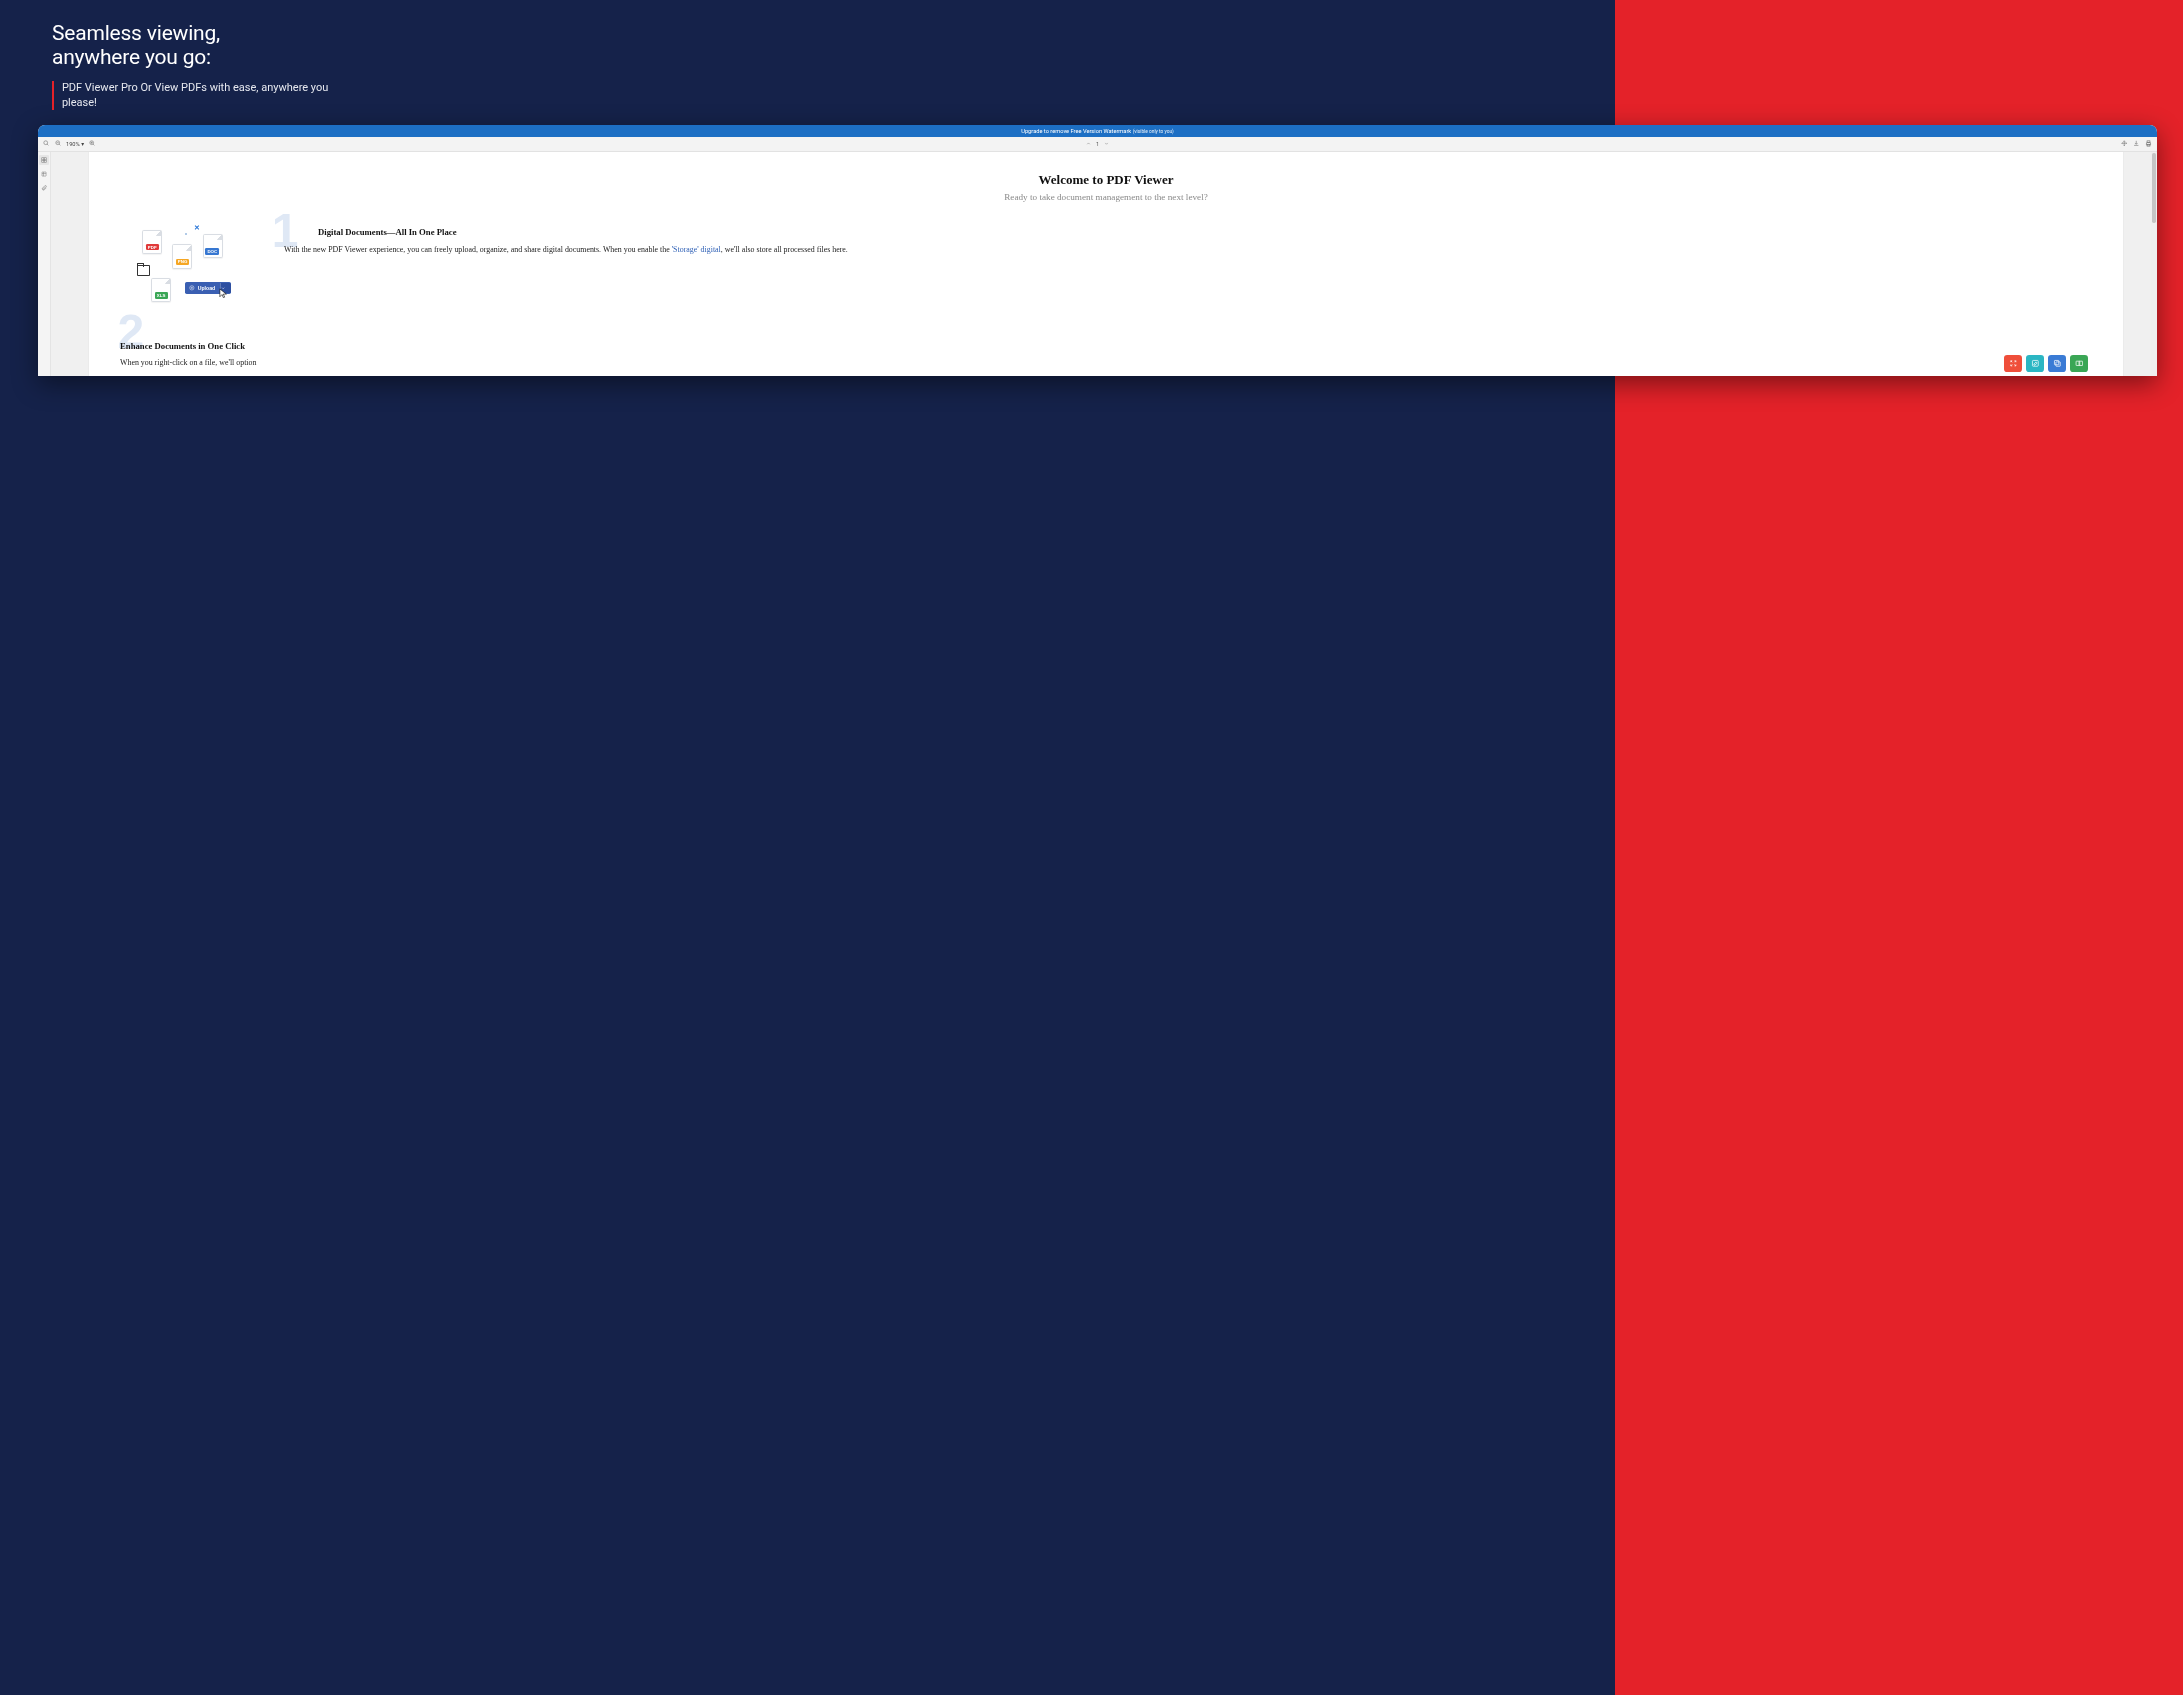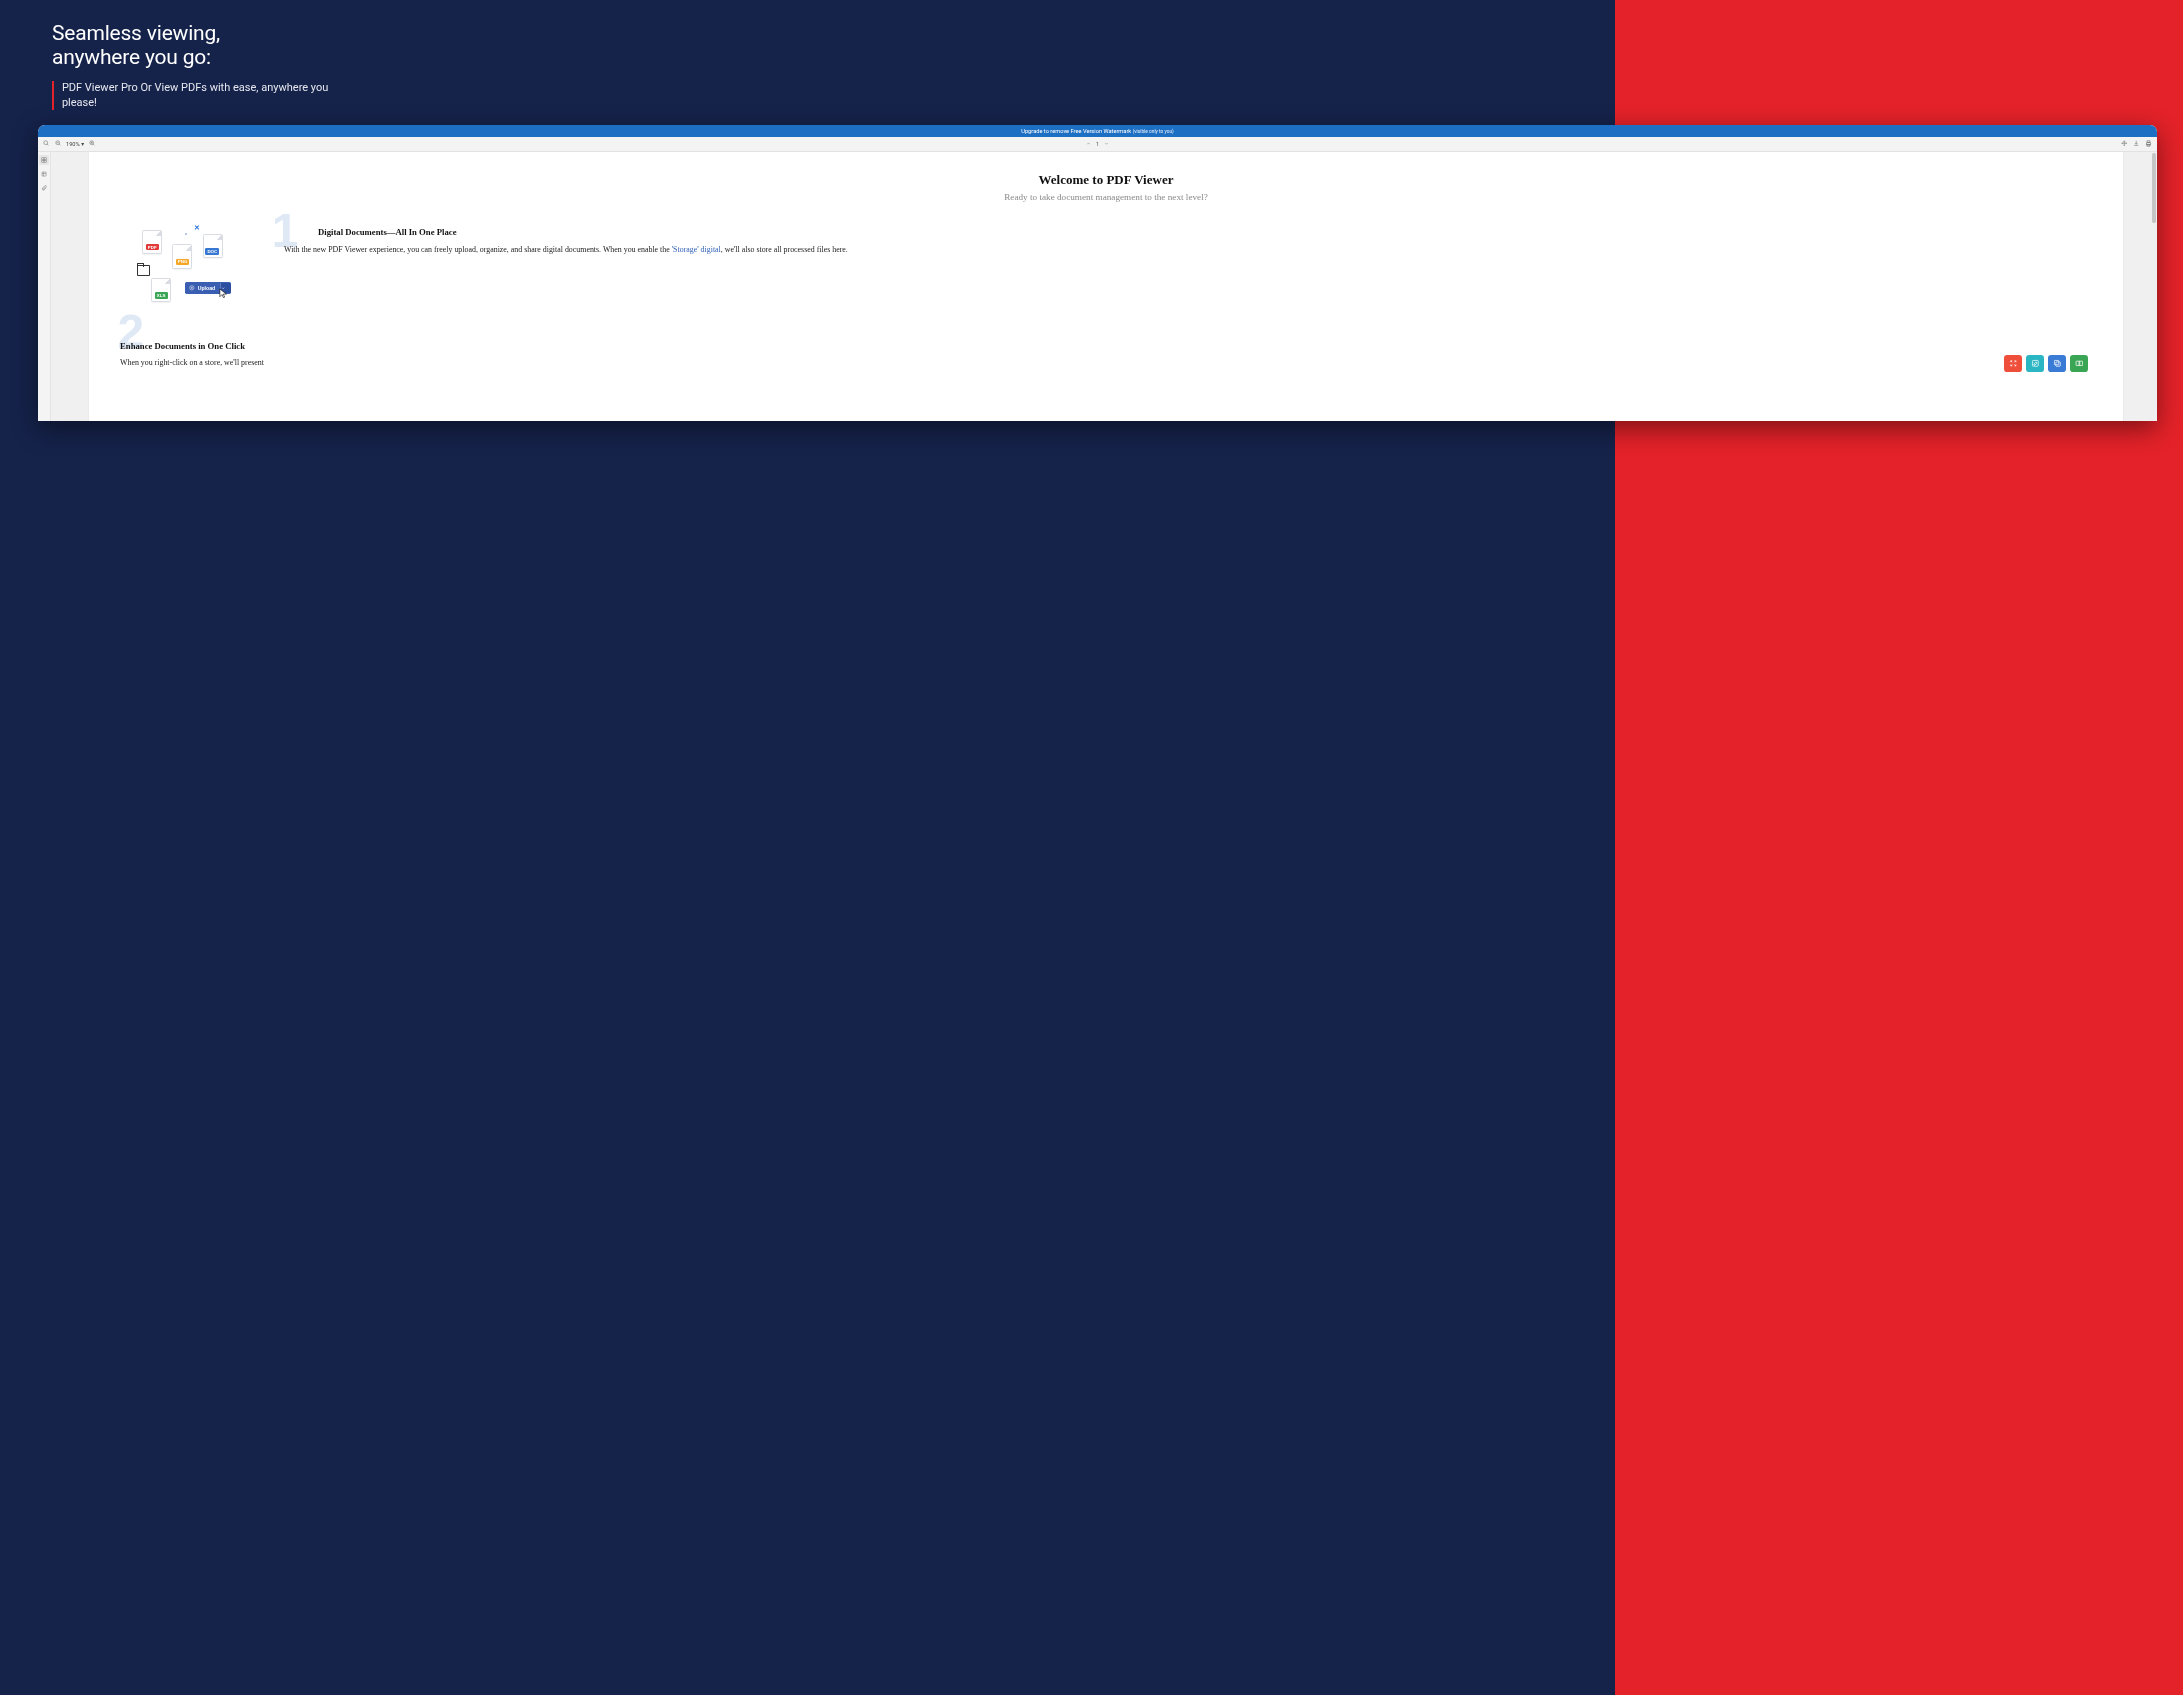--- a/index.html
+++ b/index.html
@@ -38,21 +38,21 @@
     font-size: 11px;
     font-weight: 400;
     color: #e6e8ef;
     max-width: 279px;
     line-height: 1.35;
   }
   .app-window {
     position: relative;
     z-index: 2;
     margin: 15px 26px 0 38px;
-    height: 296px;
+    height: 251px;
     background: #fff;
     border-radius: 7px 7px 0 0;
     overflow: hidden;
     box-shadow: 0 7.9px 26px rgba(0,0,0,0.45);
     display: flex;
     flex-direction: column;
   }
   .banner {
     background: #1d6fc4;
     color: #fff;
@@ -460,21 +460,21 @@
             <h3>Digital Documents—All In One Place</h3>
             <p>
               <span>With the new PDF Viewer experience, you can freely upload, organize, and share digital documents. When you enable the </span><span class="linkish">'Storage' digital</span><span>, we'll also store all processed files here.</span>
             </p>
           </div>
         </div>
 
         <div class="section2">
           <div class="bignum" style="left:-2.6px; top:-28px;">2</div>
           <h3 style="position:relative; z-index:1;">Enhance Documents in One Click</h3>
-          <p>When you right-click on a store, we'll present</p>
+          <p>When you right-click on a file, we'll option</p>
 
           <div class="color-tiles">
             <div class="ct" style="background:#ef4e3a;">
               <svg width="8.7" height="8.7" viewBox="0 0 24 24" fill="none" stroke="#fff" stroke-width="2">
                   <path d="M5 5 L9 9 M5 9 L5 5 L9 5 M19 5 L15 9 M19 9 L19 5 L15 5 M5 19 L9 15 M5 15 L5 19 L9 19 M19 19 L15 15 M19 15 L19 19 L15 19"></path>
                 </svg>
             </div>
             <div class="ct" style="background:#2bb6c3;">
               <svg width="8.7" height="8.7" viewBox="0 0 24 24" fill="none" stroke="#fff" stroke-width="2">
                   <rect x="4" y="4" width="16" height="16" rx="2"></rect>

